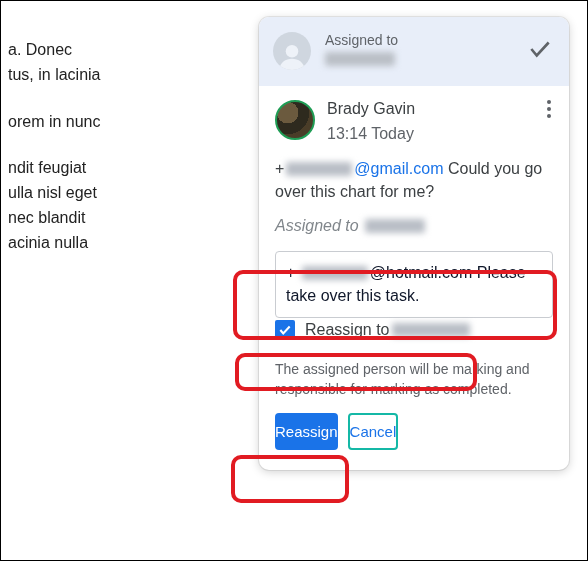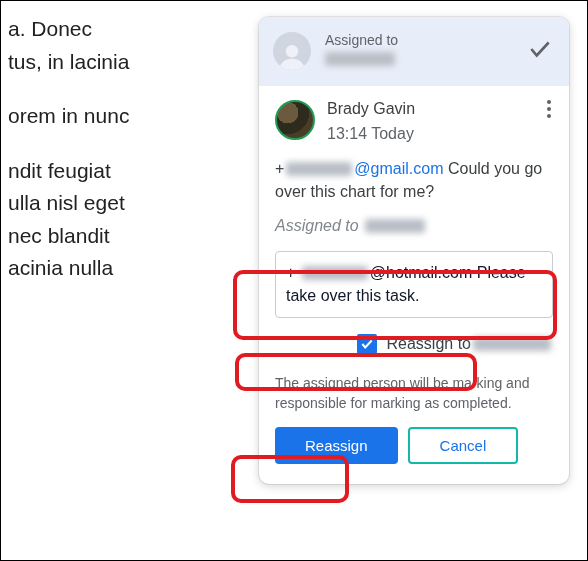--- a/index.html
+++ b/index.html
@@ -8,22 +8,22 @@
     width: 588px;
     height: 561px;
     background: #fff;
     position: relative;
     overflow: hidden;
     border: 1px solid #000;
   }
   .bg-text {
     position: absolute;
     left: 7px;
-    top: 12px;
-    font-size: 21px;
+    top: 37px;
+    font-size: 16px;
     color: #222;
     line-height: 1.55;
     width: 200px;
   }
   .bg-text p { margin-bottom: 22px; white-space: pre-line; }
   .card {
     position: absolute;
     right: 18px;
     top: 16px;
     width: 310px;
@@ -94,42 +94,40 @@
     border:1px solid #c9ccd1;
     border-radius:4px;
     padding:10px 10px;
     margin-top:16px;
     line-height:1.4;
     color:#0f172a;
     position:relative;
   }
   .reassign-row {
     display:flex; align-items:center;
-    margin-top:14px;
     position:relative;
     padding:2px 0;
-    justify-content:flex-end;
   }
   .chk {
     width:20px; height:20px;
     background:#1a73e8;
     border-radius:2px;
     display:flex; align-items:center; justify-content:center;
     margin-right:10px;
     flex-shrink:0;
   }
   .chk svg { width:14px; height:14px; }
   .info-text {
     color:#5f6368; font-size:14px;
     line-height:1.4; margin-top:18px;
   }
   .btn-row { display:flex; gap:10px; margin-top:14px; margin-bottom:16px; }
   .btn {
     font-size:15px; font-weight:500;
-    padding:8px 30px;
+    padding:8px 0;
     border-radius:4px;
     cursor:pointer;
   }
   .btn-primary { background:#1a73e8; color:#fff; border:none; }
   .btn-cancel { background:#fff; color:#1a73e8; border:2px solid #14b8a6; }
   
   .hl {
     position:absolute;
     border:4px solid #e11b22;
     border-radius:10px;

